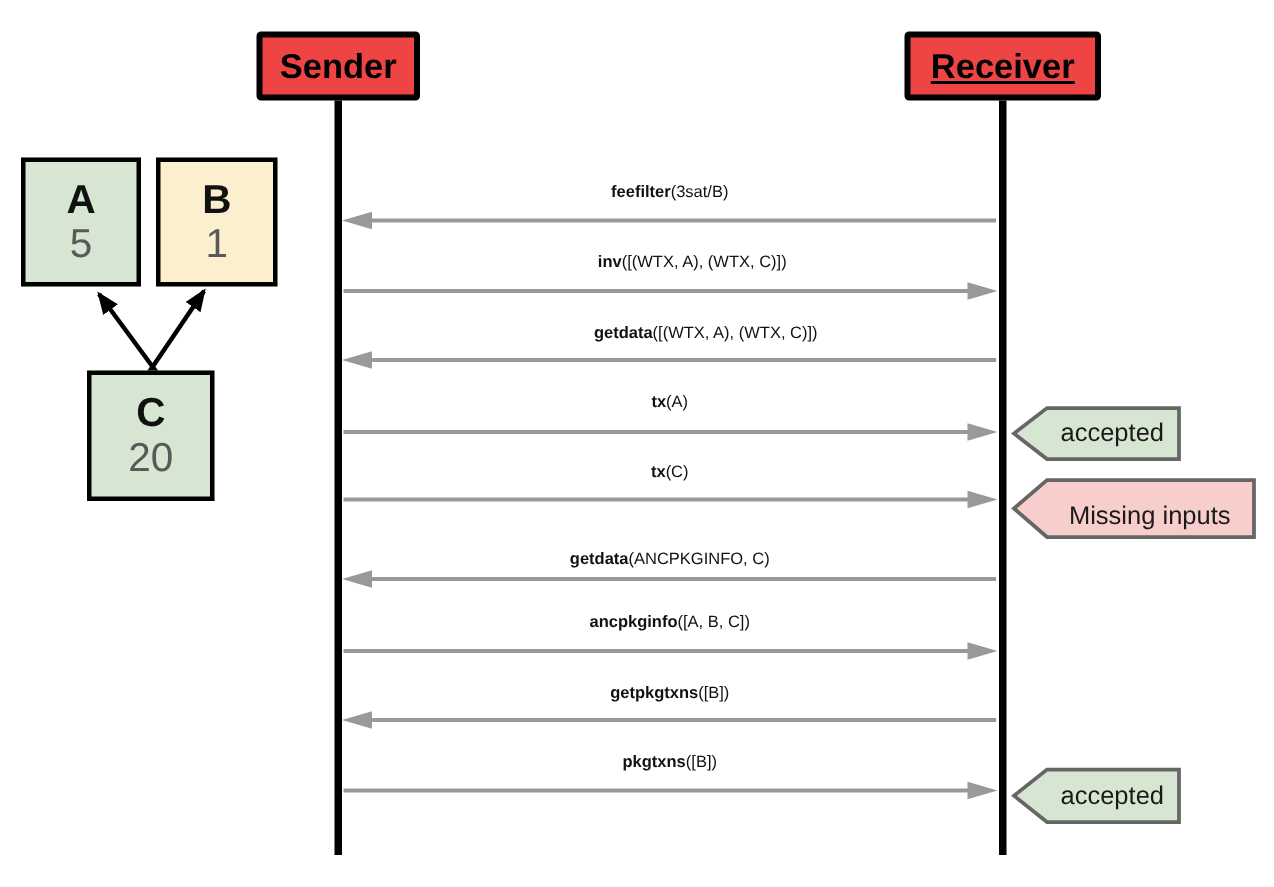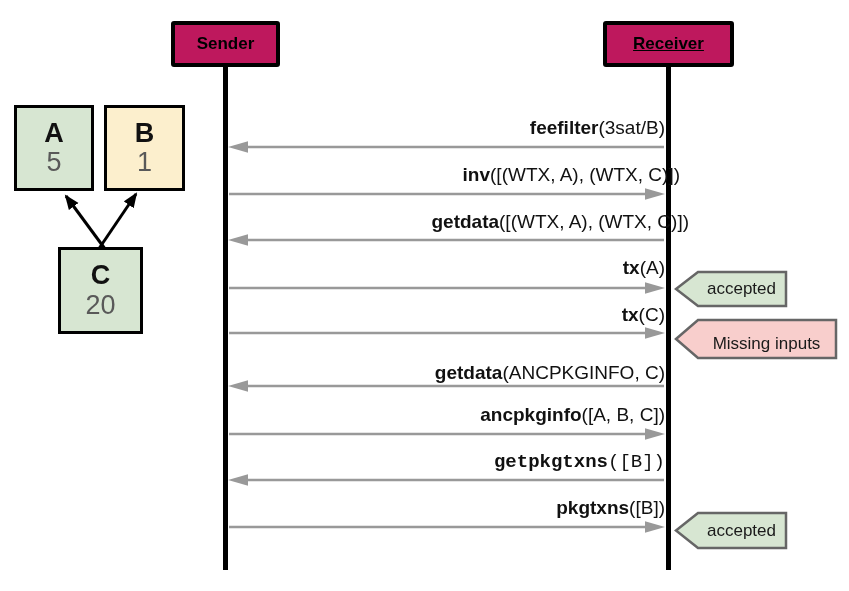--- a/index.html
+++ b/index.html
@@ -3,29 +3,29 @@
 <meta charset="utf-8">
 <style>
   html,body{margin:0;padding:0;background:#fff;}
   .stage{
     position:relative;width:849px;height:591px;background:#ffffff;overflow:hidden;
     font-family:"Liberation Sans","DejaVu Sans",sans-serif;color:#111;
   }
   
   .actor{
     position:absolute;top:21px;height:46px;box-sizing:border-box;
-    border:4px solid #000;border-radius:3px;background:#be185d;
+    border:4px solid #000;border-radius:3px;background:#ef4444;
     display:flex;align-items:center;justify-content:center;
-    font-weight:bold;font-size:17px;color:#000;
+    font-weight:bold;font-size:23px;color:#000;
   }
   .lifeline{position:absolute;top:67px;width:5px;height:503px;background:#000;}
   
   .msg-label{
     position:absolute;left:228px;width:437px;height:22px;line-height:22px;
-    text-align:right;font-size:19px;white-space:nowrap;color:#111;
+    text-align:center;font-size:11px;white-space:nowrap;color:#111;
   }
   .msg-label b{font-weight:bold;}
   .arrow{position:absolute;left:228px;width:437px;height:14px;}
   .arrow svg{display:block;}
   
   .badge{position:absolute;}
   .badge svg{position:absolute;left:0;top:0;}
   .badge span{
     position:absolute;left:24px;right:3px;top:0;bottom:0;
     display:flex;align-items:center;justify-content:center;
@@ -80,21 +80,21 @@
   <div class="lifeline" style="left:223px;"></div>
   <div class="lifeline" style="left:666px;"></div>
 
   <div class="msg-label" style="top:117px;"><b>feefilter</b><span>(3sat/B)</span></div>
   <div class="msg-label" style="top:164px;padding-left:15px;"><b>inv</b><span>([(WTX, A), (WTX, C)])</span></div>
   <div class="msg-label" style="top:211px;padding-left:24px;"><b>getdata</b><span>([(WTX, A), (WTX, C)])</span></div>
   <div class="msg-label" style="top:257px;"><b>tx</b><span>(A)</span></div>
   <div class="msg-label" style="top:304px;"><b>tx</b><span>(C)</span></div>
   <div class="msg-label" style="top:362px;"><b>getdata</b><span>(ANCPKGINFO, C)</span></div>
   <div class="msg-label" style="top:404px;"><b>ancpkginfo</b><span>([A, B, C])</span></div>
-  <div class="msg-label" style="top:451px;font-family:Liberation Mono, monospace;"><b>getpkgtxns</b><span>([B])</span></div>
+  <div class="msg-label" style="top:451px;"><b>getpkgtxns</b><span>([B])</span></div>
   <div class="msg-label" style="top:497px;"><b>pkgtxns</b><span>([B])</span></div>
 
   <div class="arrow" style="top:140px;">
     <svg width="437" height="14" viewBox="0 0 437 14">
         <polygon points="0,7 20,1.2 20,12.8" fill="#999999"></polygon>
         <line x1="18" y1="7" x2="436" y2="7" stroke="#999999" stroke-width="2.6"></line>
       </svg>
   </div>
   <div class="arrow" style="top:187px;">
     <svg width="437" height="14" viewBox="0 0 437 14">

